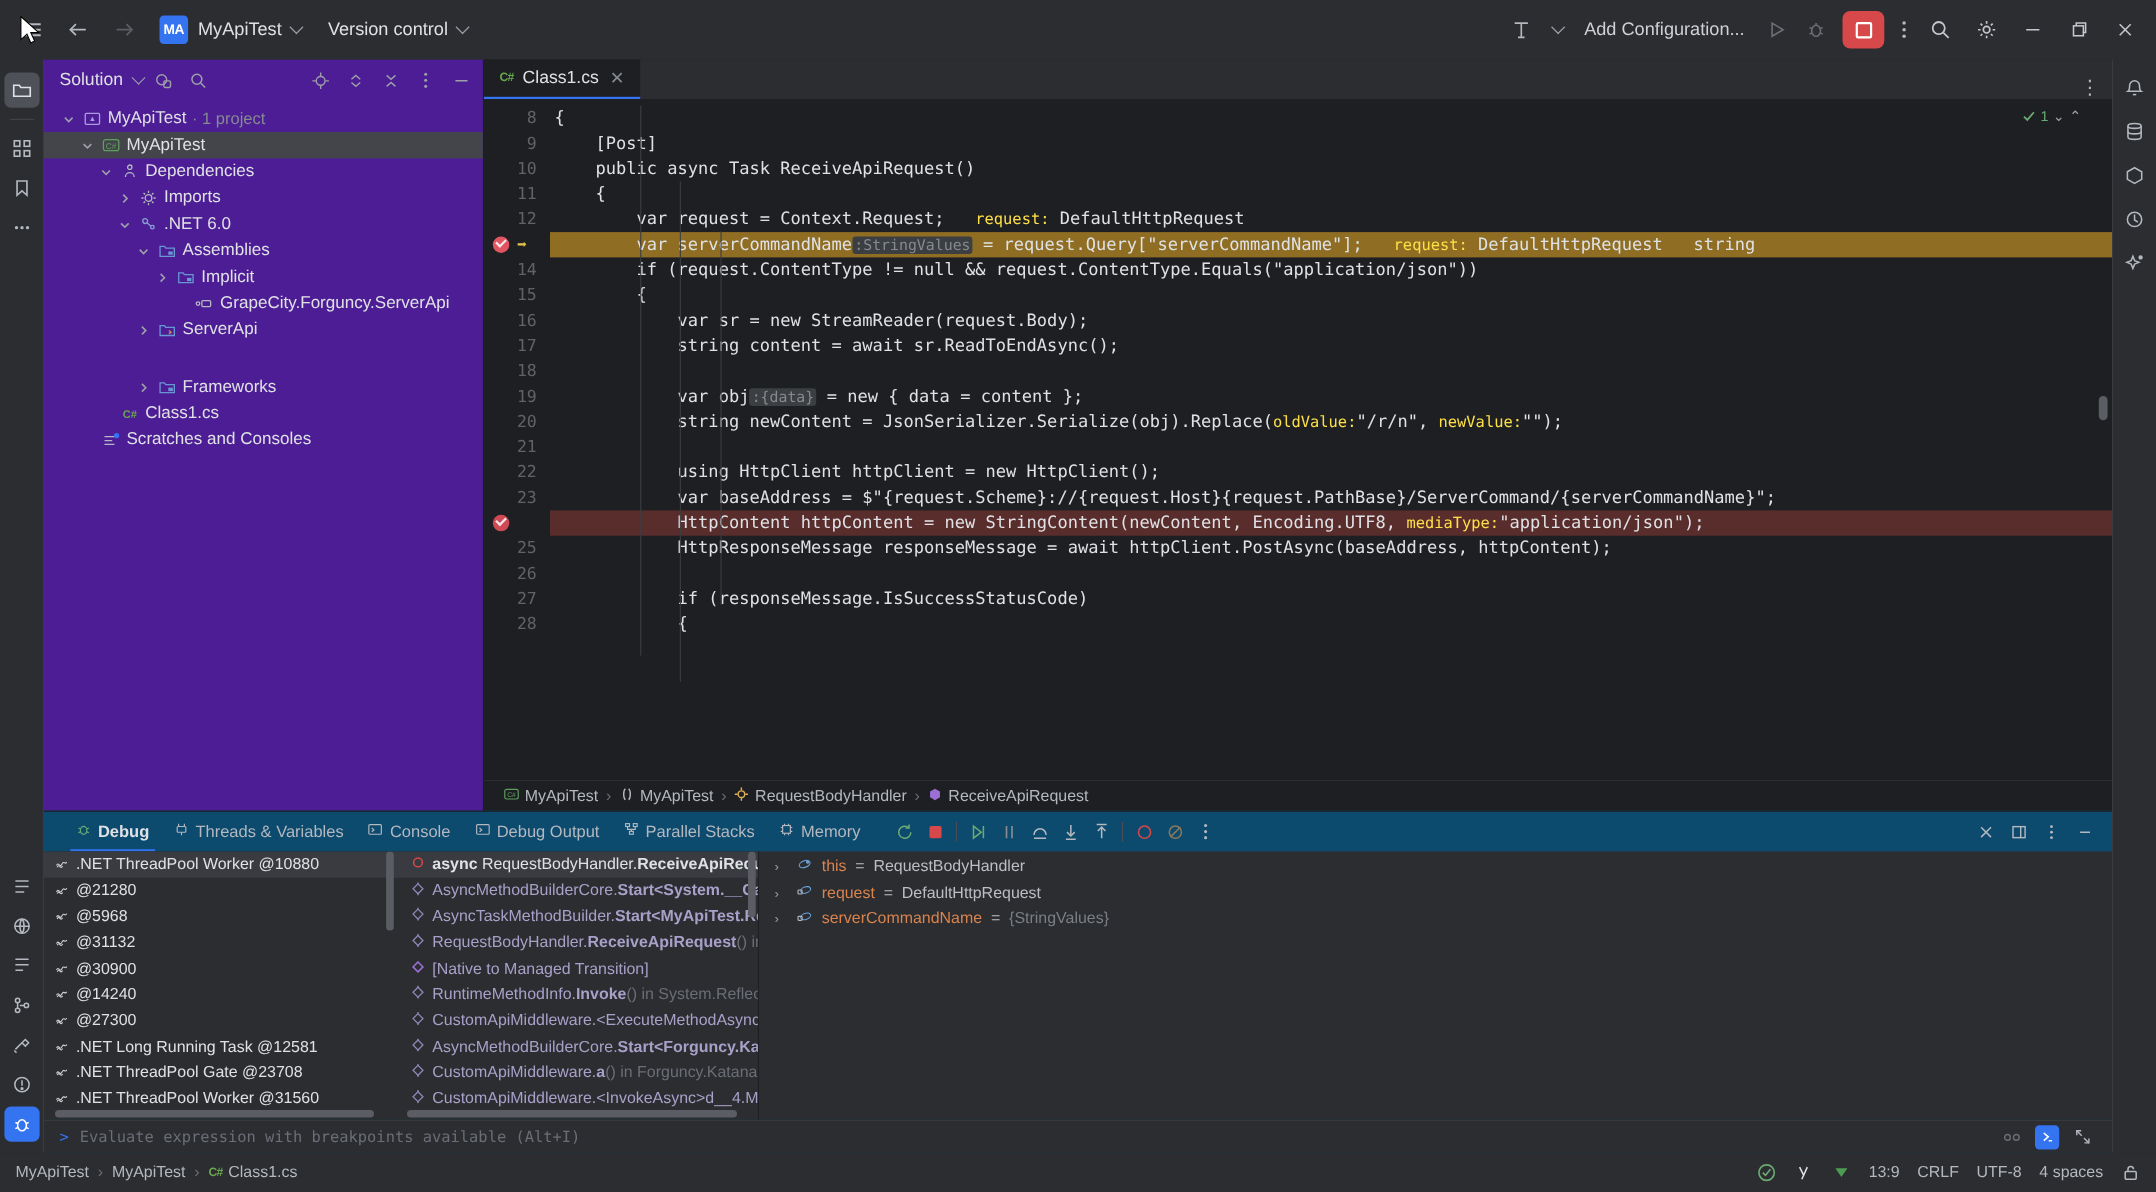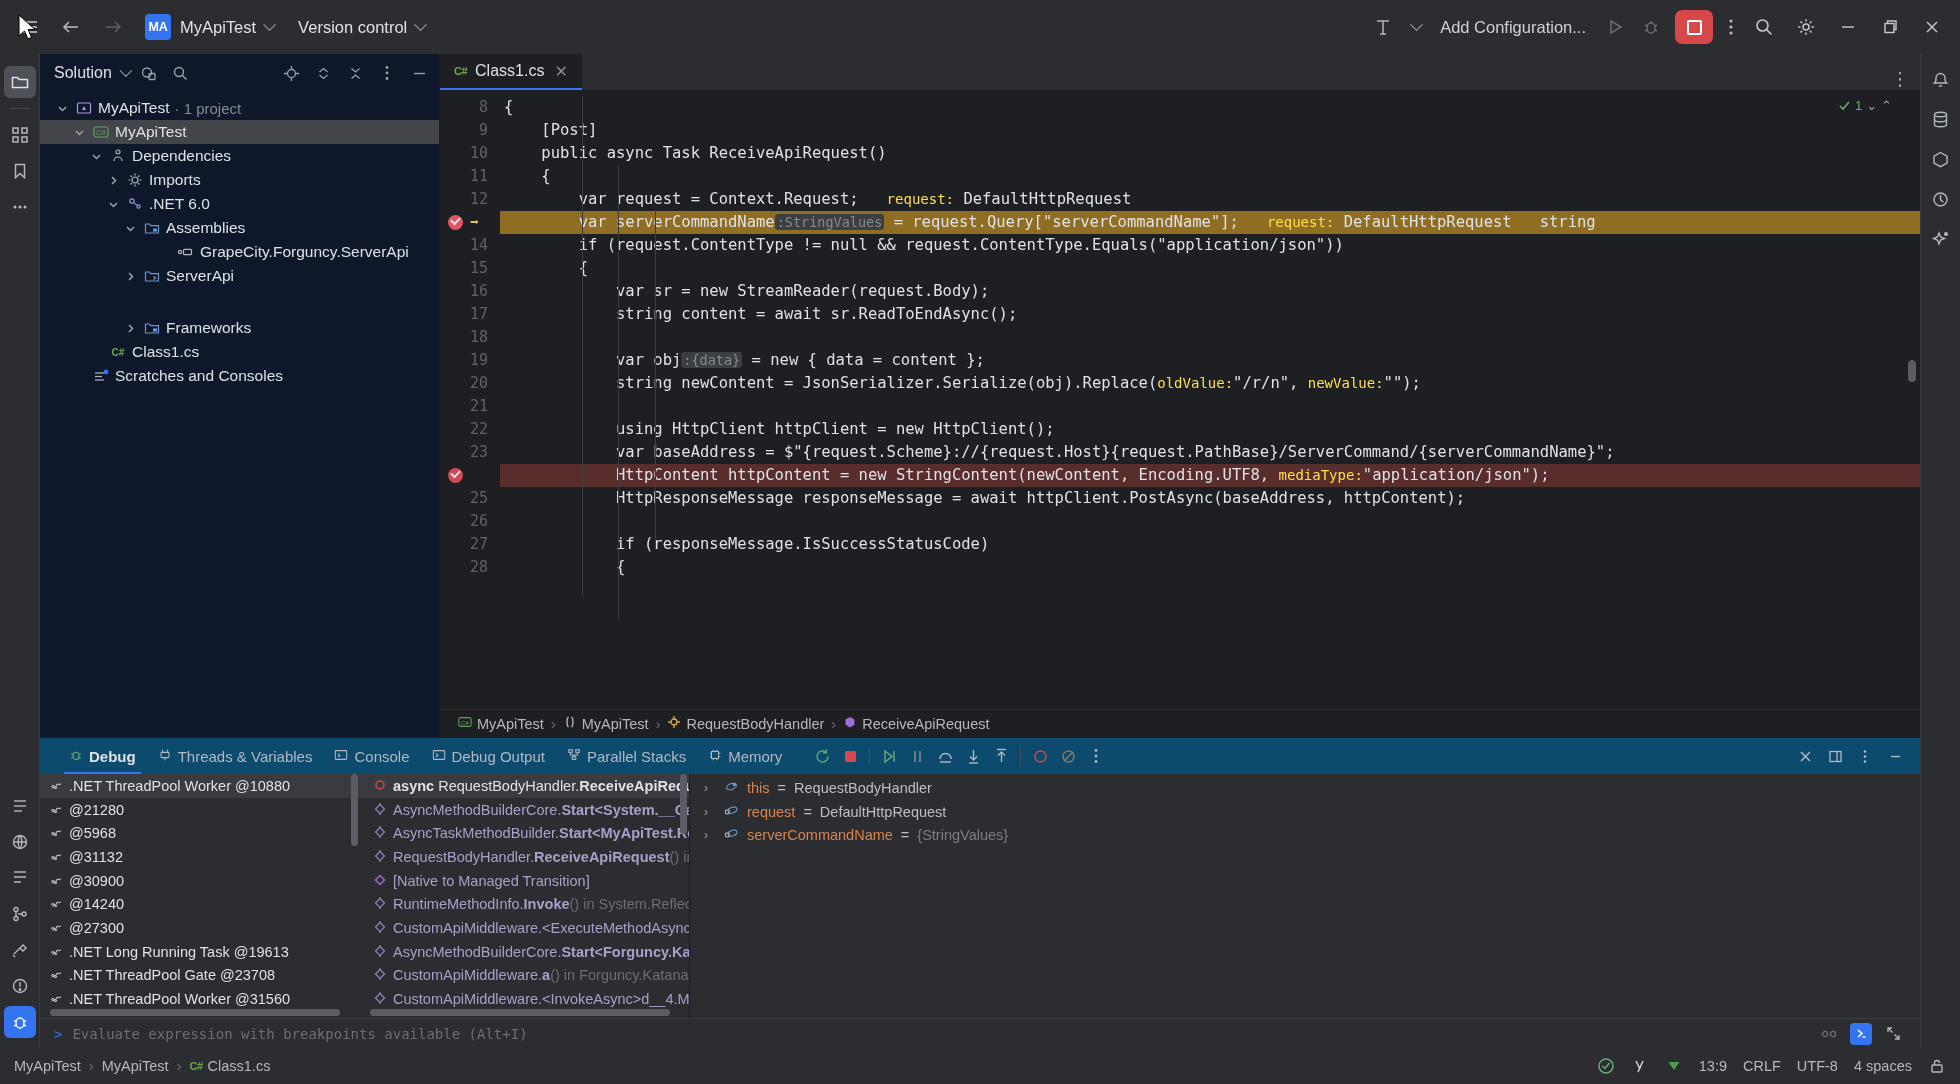--- a/index.html
+++ b/index.html
@@ -40,21 +40,21 @@
   .rail-btn.active { background:#4e5157; color:#dfe1e5; }
   .rail-sep { width:22px; height:1px; background:#43454a; margin:6px 0; }
   .rail-bottom { margin-top:auto; display:flex; flex-direction:column; align-items:center; gap:4px; padding-bottom:10px; }
   .rail-btn.dbgactive { background:#3574f0; color:#fff;}
 
   
   .content { flex:1; display:flex; flex-direction:column; min-width:0; }
   .upper { flex:0 0 683px; display:flex; min-height:0; }
 
   
-  .solution { width:400px; flex:0 0 400px; background:#0f172a; display:flex; flex-direction:column; border-right:1px solid #1e1f22;}
+  .solution { width:400px; flex:0 0 400px; background:#4c1d95; display:flex; flex-direction:column; border-right:1px solid #1e1f22;}
   .sol-head { height:38px; display:flex; align-items:center; padding:0 8px 0 14px; gap:8px; }
   .sol-title { font-size:16px; color:#dfe1e5; }
   .sol-head-ico { width:24px; height:24px; display:flex; align-items:center; justify-content:center; color:#9da0a8; }
   .sol-tree { flex:1; overflow:hidden; padding-top:4px; font-size:15.5px; }
   .trow { height:24px; display:flex; align-items:center; gap:5px; padding-right:8px; white-space:nowrap; color:#dfe1e5;}
   .trow.sel { background:#43454a; }
   .tw { width:16px; height:16px; display:flex; align-items:center; justify-content:center; flex:0 0 16px; color:#9da0a8;}
   .tico { width:18px; height:18px; display:flex; align-items:center; justify-content:center; flex:0 0 18px; }
   .tlabel { font-size:15.5px; }
   .tsub { color:#868a91; font-size:15px; }
@@ -466,20 +466,34 @@
                   </svg>
                 </span>
                 <span class="tico">
                   <svg width="16" height="16" viewBox="0 0 16 16" fill="none" stroke="#6897d4" stroke-width="1.2">
                     <path d="M1.5 4h4l1.2 1.6h7.8V13h-13z"></path>
                     <rect x="9" y="8.6" width="4" height="3" fill="#6897d4" stroke="none"></rect>
                   </svg>
                 </span>
                 <span class="tlabel">Assemblies</span>
               </div>
+              <div class="trow" style="padding-left: 99px;">
+                <span class="tw">
+                  <svg width="11" height="11" viewBox="0 0 11 11" fill="none" stroke="#9da0a8" stroke-width="1.5">
+                    <polyline points="4,2 7.5,5.5 4,9"></polyline>
+                  </svg>
+                </span>
+                <span class="tico">
+                  <svg width="16" height="16" viewBox="0 0 16 16" fill="none" stroke="#6897d4" stroke-width="1.2">
+                    <path d="M1.5 4h4l1.2 1.6h7.8V13h-13z"></path>
+                    <rect x="9" y="8.6" width="4" height="3" fill="#6897d4" stroke="none"></rect>
+                  </svg>
+                </span>
+                <span class="tlabel">Implicit</span>
+              </div>
               <div class="trow" style="padding-left: 116px;">
                 <span class="tw"></span>
                 <span class="tico">
                   <svg width="18" height="16" viewBox="0 0 18 16" fill="none" stroke="#b4b8bf" stroke-width="1.2">
                     <circle cx="3" cy="8" r="1.6"></circle>
                     <rect x="6.5" y="5.3" width="8" height="5.4" rx="1"></rect>
                   </svg>
                 </span>
                 <span class="tlabel">GrapeCity.Forguncy.ServerApi</span>
               </div>
@@ -842,21 +856,21 @@
                       <path d="M1.5 9.5c2-4.5 3.2 3 5.2-1.2s3.2 1 4.8-2.3"></path>
                       <path d="M2.2 11.2c2-4.5 3.2 3 5.2-1.2"></path>
                     </svg></span>
                   <span>@27300</span>
                 </div>
                 <div class="lrow">
                   <span class="thr-ico"><svg width="13" height="13" viewBox="0 0 14 14" fill="none" stroke="#cfd1d6" stroke-width="1.1">
                       <path d="M1.5 9.5c2-4.5 3.2 3 5.2-1.2s3.2 1 4.8-2.3"></path>
                       <path d="M2.2 11.2c2-4.5 3.2 3 5.2-1.2"></path>
                     </svg></span>
-                  <span>.NET Long Running Task @19613</span>
+                  <span>.NET Long Running Task @12581</span>
                 </div>
                 <div class="lrow">
                   <span class="thr-ico"><svg width="13" height="13" viewBox="0 0 14 14" fill="none" stroke="#cfd1d6" stroke-width="1.1">
                       <path d="M1.5 9.5c2-4.5 3.2 3 5.2-1.2s3.2 1 4.8-2.3"></path>
                       <path d="M2.2 11.2c2-4.5 3.2 3 5.2-1.2"></path>
                     </svg></span>
                   <span>.NET ThreadPool Gate @23708</span>
                 </div>
                 <div class="lrow">
                   <span class="thr-ico"><svg width="13" height="13" viewBox="0 0 14 14" fill="none" stroke="#cfd1d6" stroke-width="1.1">

